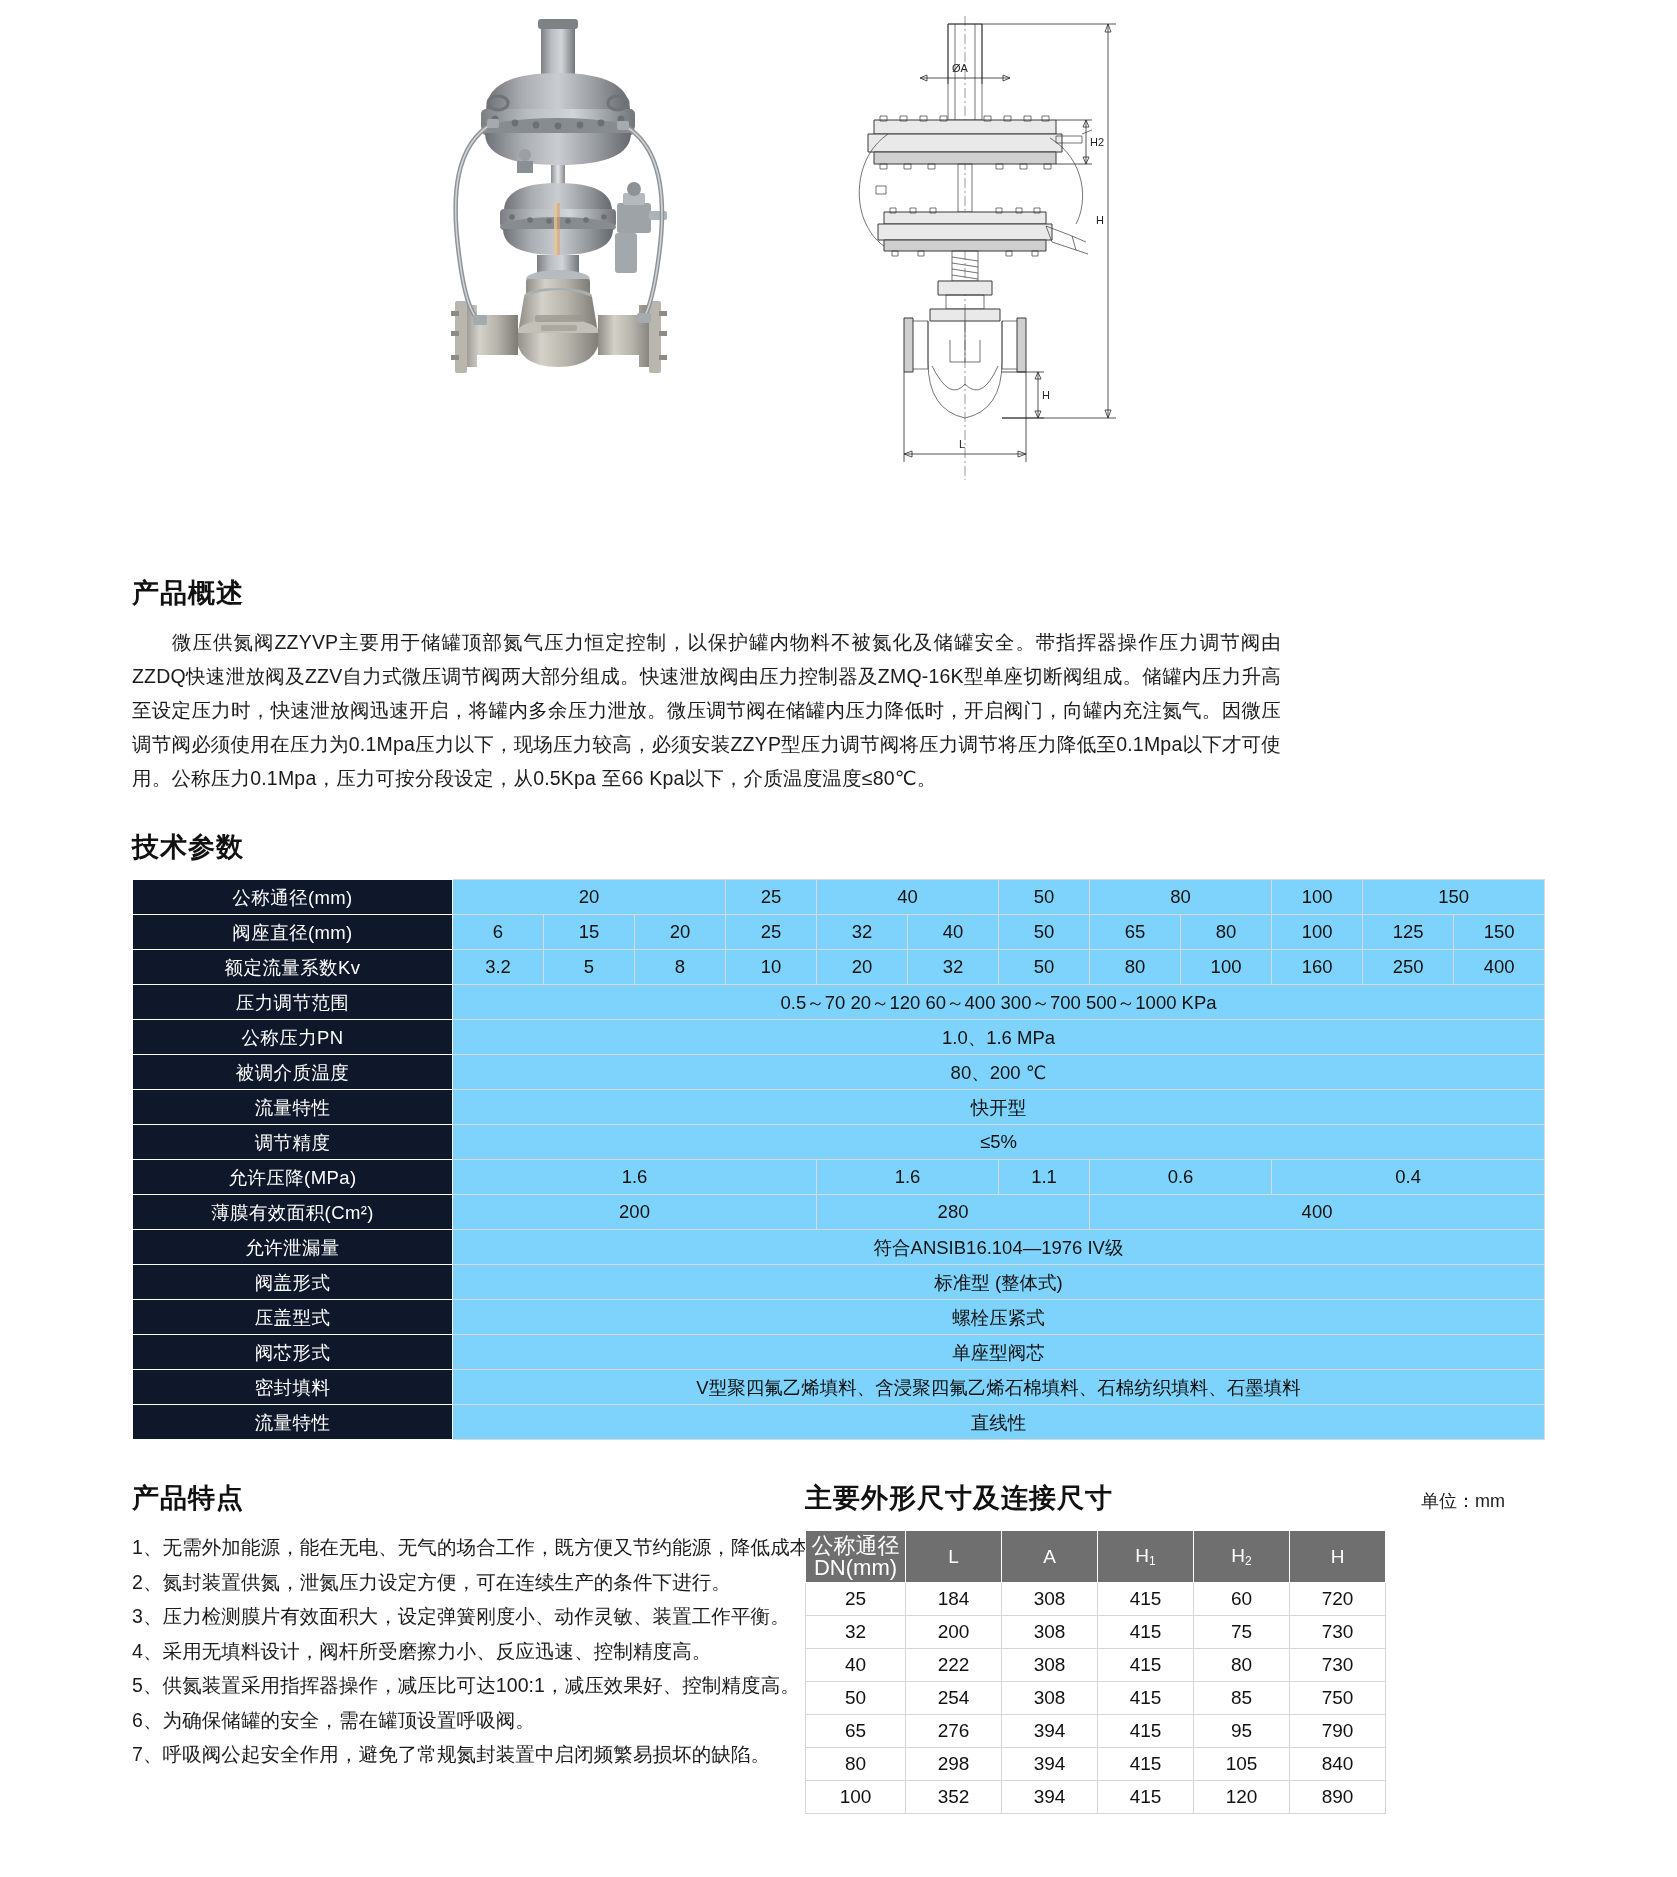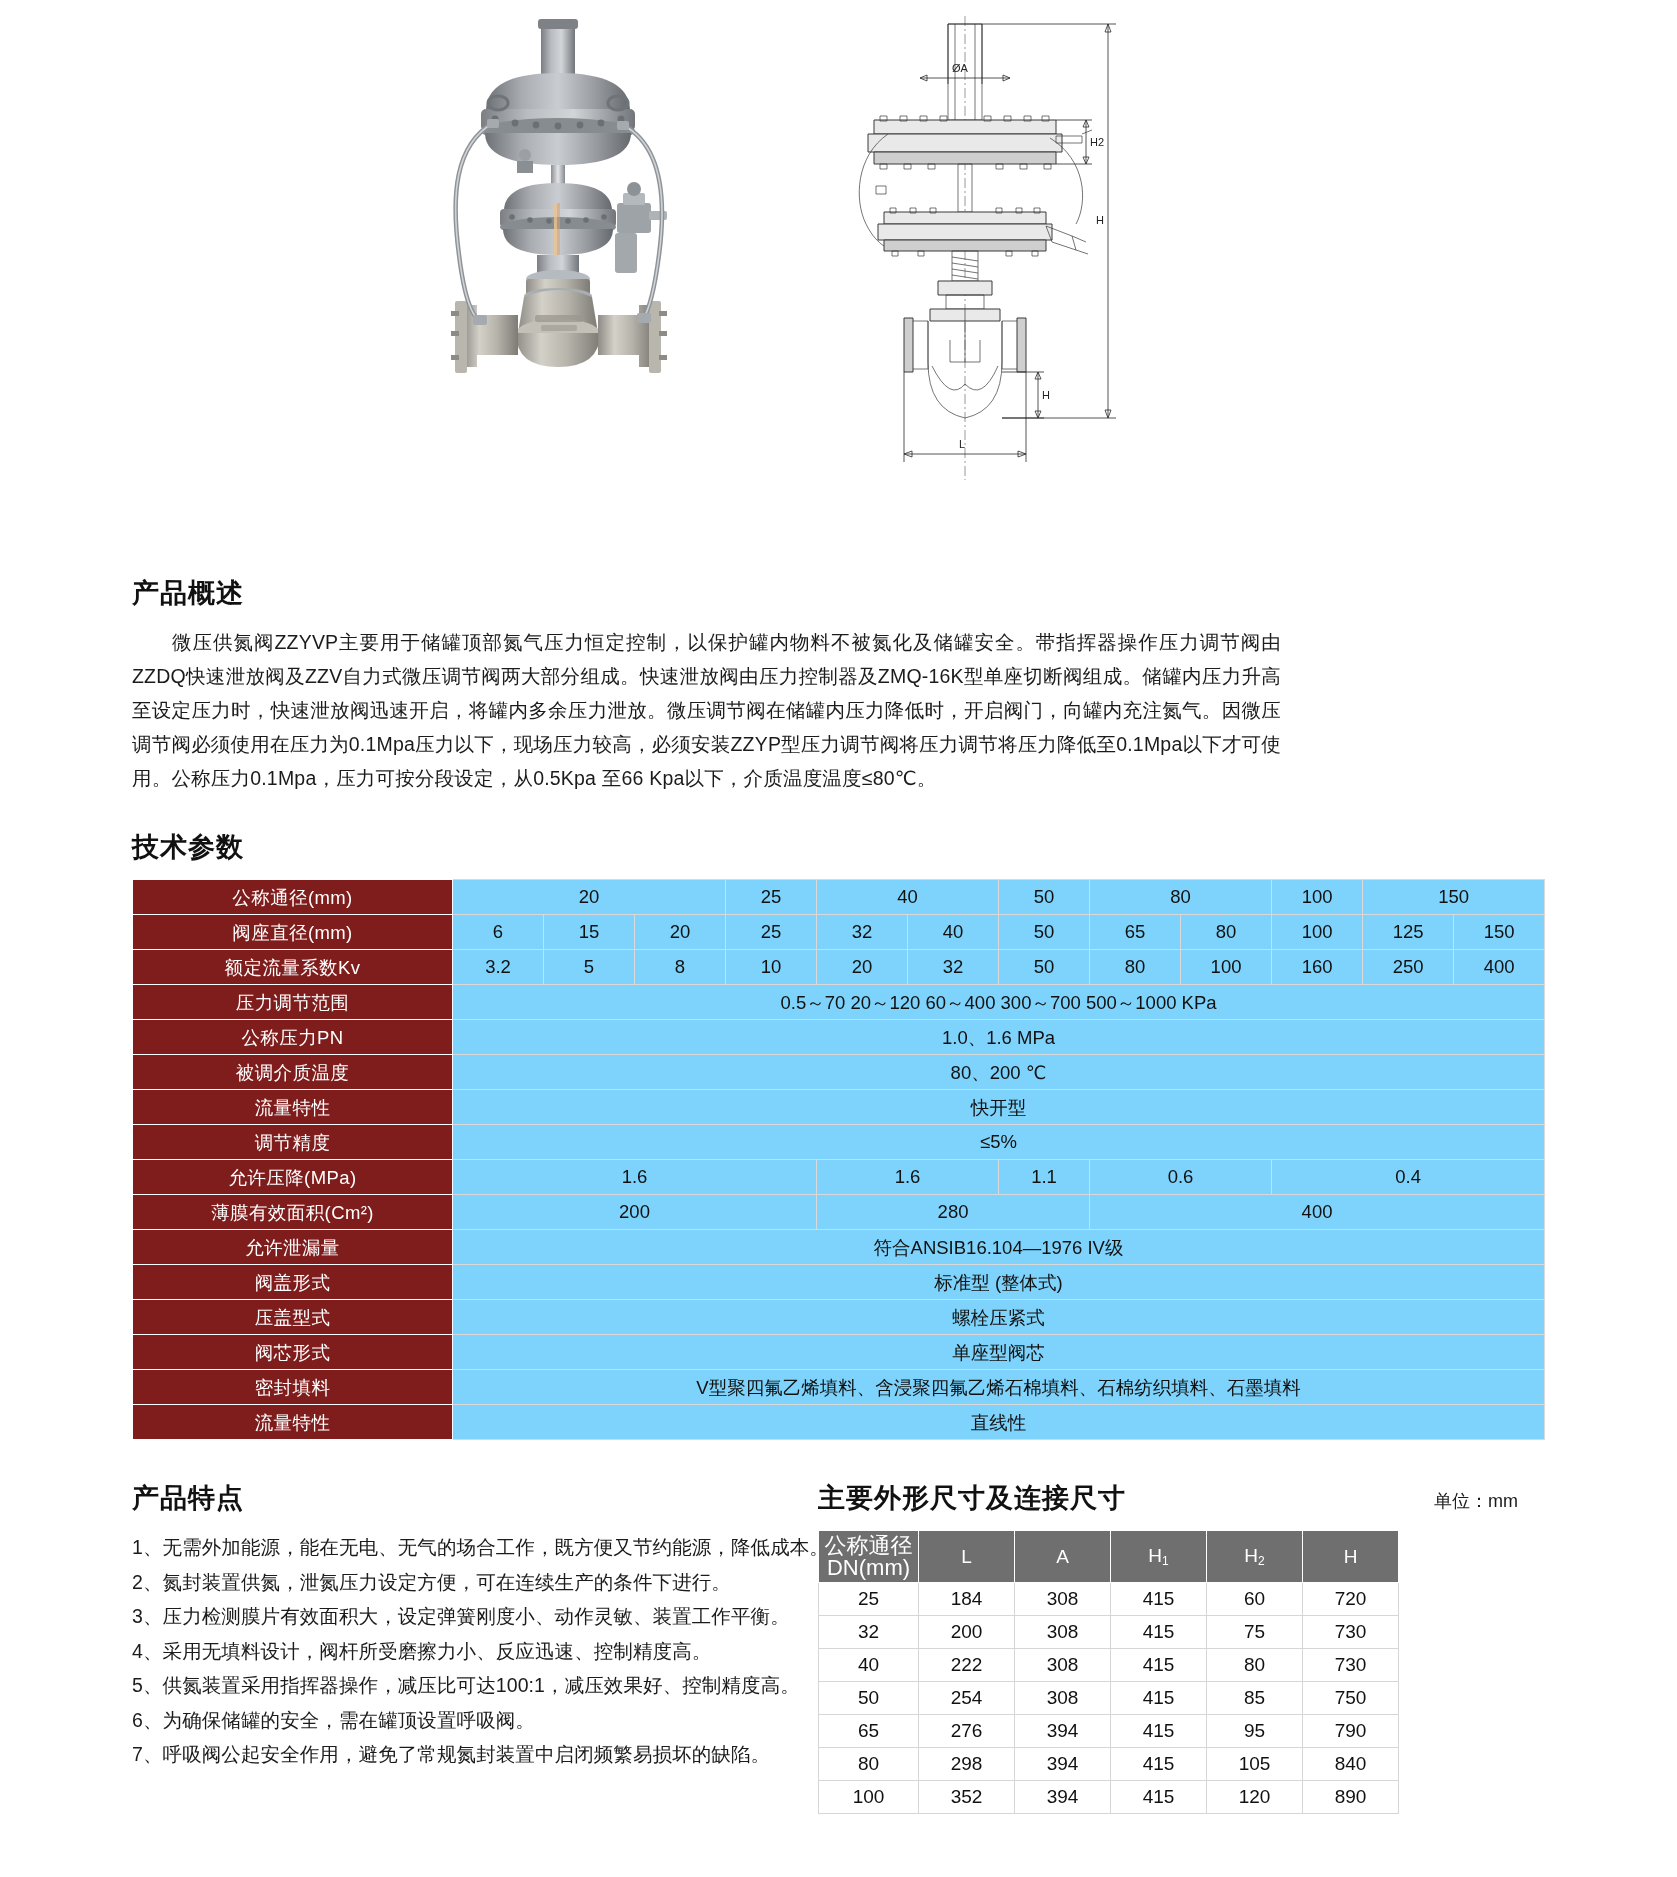--- a/index.html
+++ b/index.html
@@ -76,37 +76,37 @@
     font-size: 18.5px;
   }
   table.spec td {
     border: 1px solid #ffffff;
     height: 35px;
     text-align: center;
     vertical-align: middle;
     padding: 0 2px;
   }
   table.spec td.lab {
-    background: #7f1d1d;
+    background: #0f172a;
     color: #ffffff;
     font-size: 18.5px;
     letter-spacing: 0.4px;
     border-right: 1px solid #ffffff;
   }
   table.spec td.val {
     background: #7dd3fc;
     color: #111;
     border: 1px solid #d9d9d9;
   }
 
   
   .block-bottom {
     padding: 40px 132px 0 132px;
     display: flex;
-    gap: 46px;
+    gap: 33px;
     align-items: flex-start;
   }
   .col-left { width: 640px; flex: none; }
   .col-right { width: 700px; flex: none; position: relative; }
 
   ul.features {
     list-style: none;
     margin: 0; padding: 0;
   }
   ul.features li {

